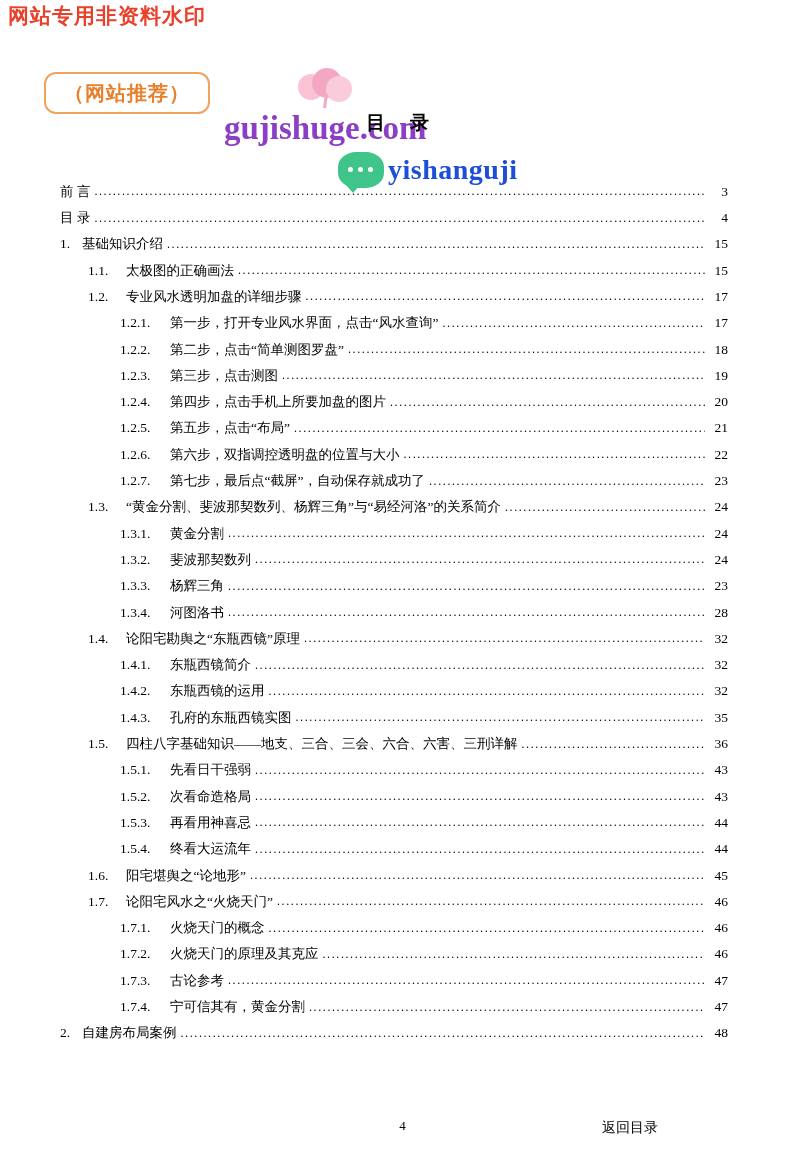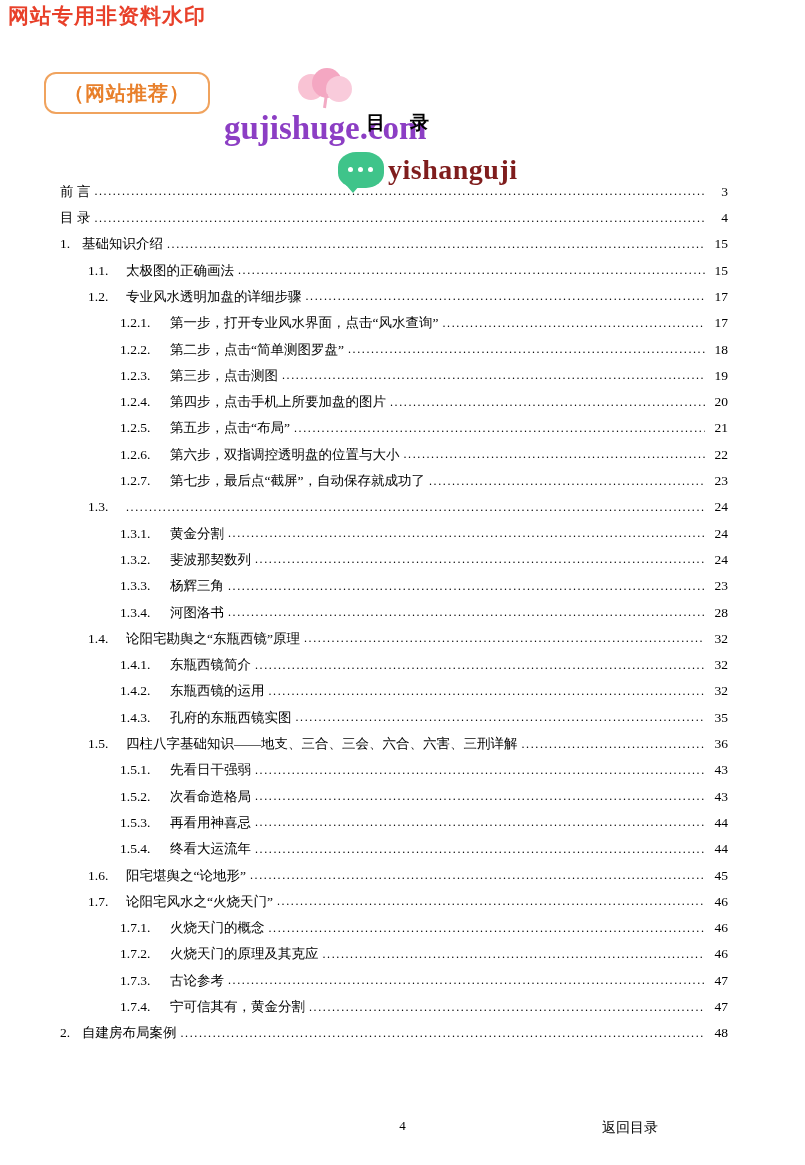--- a/index.html
+++ b/index.html
@@ -146,21 +146,21 @@
     border-radius: 50%;
     top: 15px;
   }
   .wm-mid .bubble .d1 { left: 10px; }
   .wm-mid .bubble .d2 { left: 20px; }
   .wm-mid .bubble .d3 { left: 30px; }
   .wm-mid .wm-mid-text {
     font-family: "Liberation Serif", "DejaVu Serif", serif;
     font-size: 28px;
     font-weight: bold;
-    color: #7f1d1d;
+    color: #1d4ed8;
     margin-left: 4px;
     letter-spacing: 0.5px;
   }
 
   
   .toc {
     position: absolute;
     left: 60px;
     top: 172px;
     width: 668px;
@@ -325,20 +325,21 @@
         <span class="page-no">22</span>
       </div>
       <div class="toc-row lvl2">
         <span class="num num-w3">1.2.7.</span>
         <span class="label">第七步，最后点“截屏”，自动保存就成功了</span>
         <span class="dots">................................................................................................................................................................................................................................................</span>
         <span class="page-no">23</span>
       </div>
       <div class="toc-row lvl1">
         <span class="num num-w2">1.3.</span>
+        <span class="label">“黄金分割、斐波那契数列、杨辉三角”与“易经河洛”的关系简介</span>
         <span class="dots">................................................................................................................................................................................................................................................</span>
         <span class="page-no">24</span>
       </div>
       <div class="toc-row lvl2">
         <span class="num num-w3">1.3.1.</span>
         <span class="label">黄金分割</span>
         <span class="dots">................................................................................................................................................................................................................................................</span>
         <span class="page-no">24</span>
       </div>
       <div class="toc-row lvl2">

